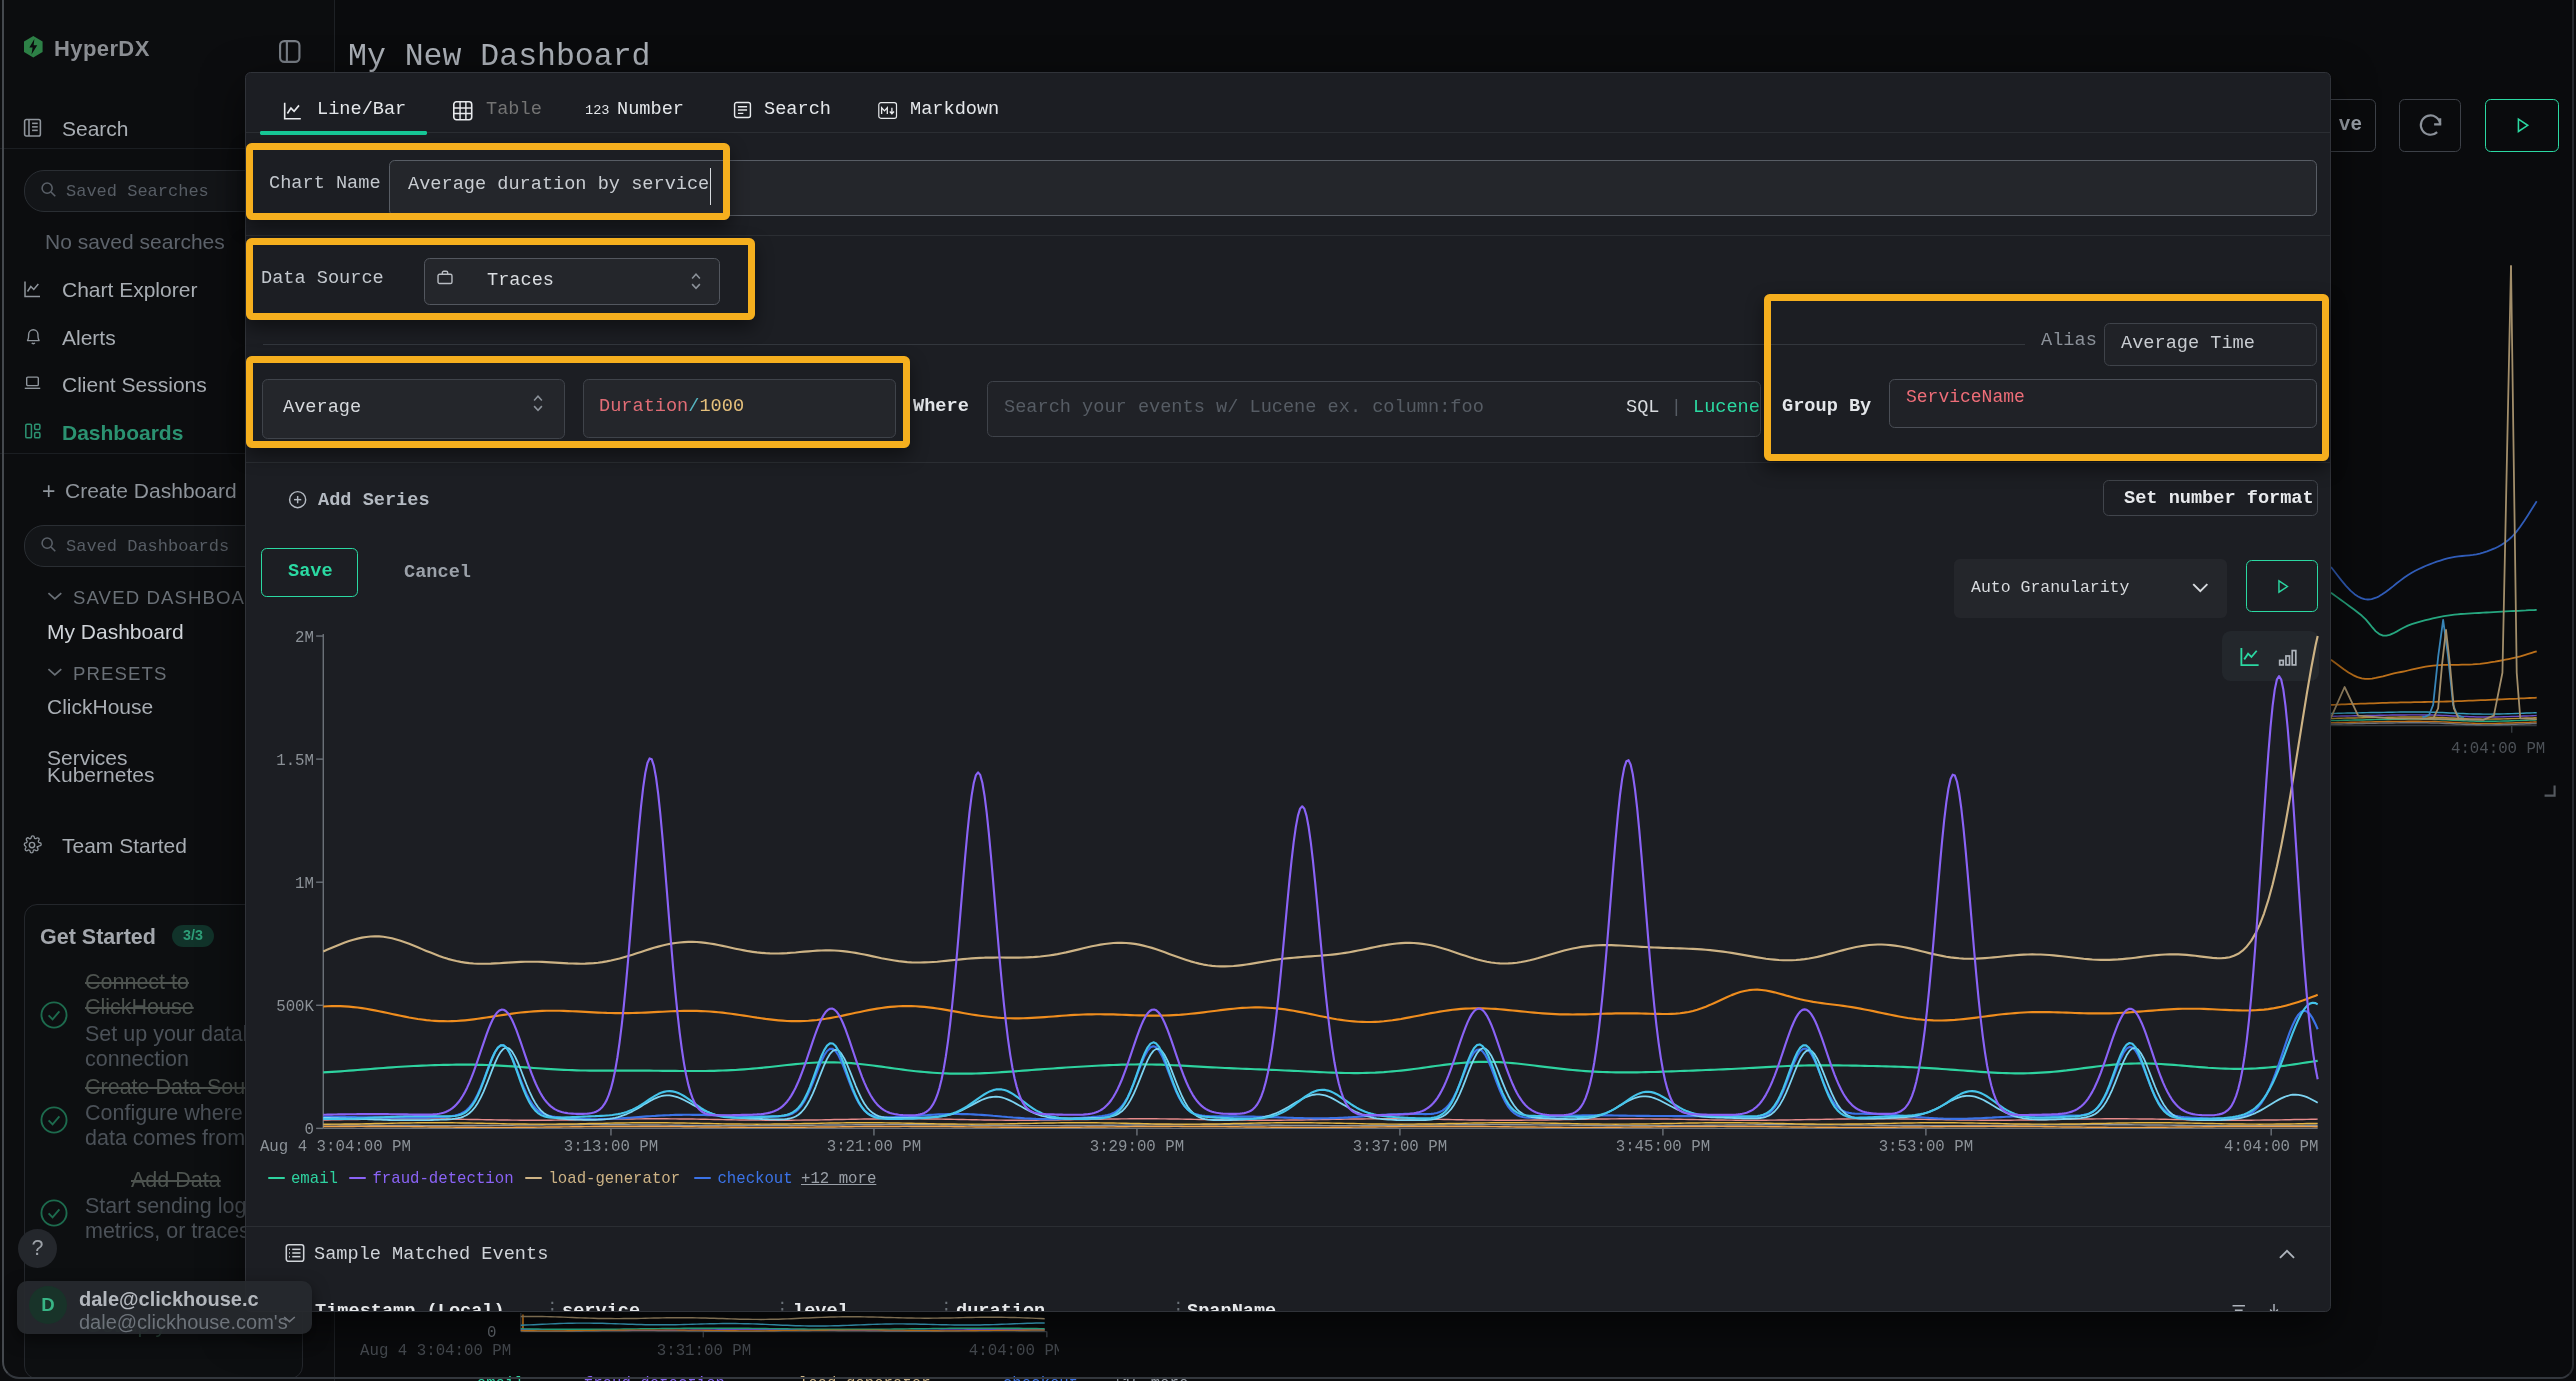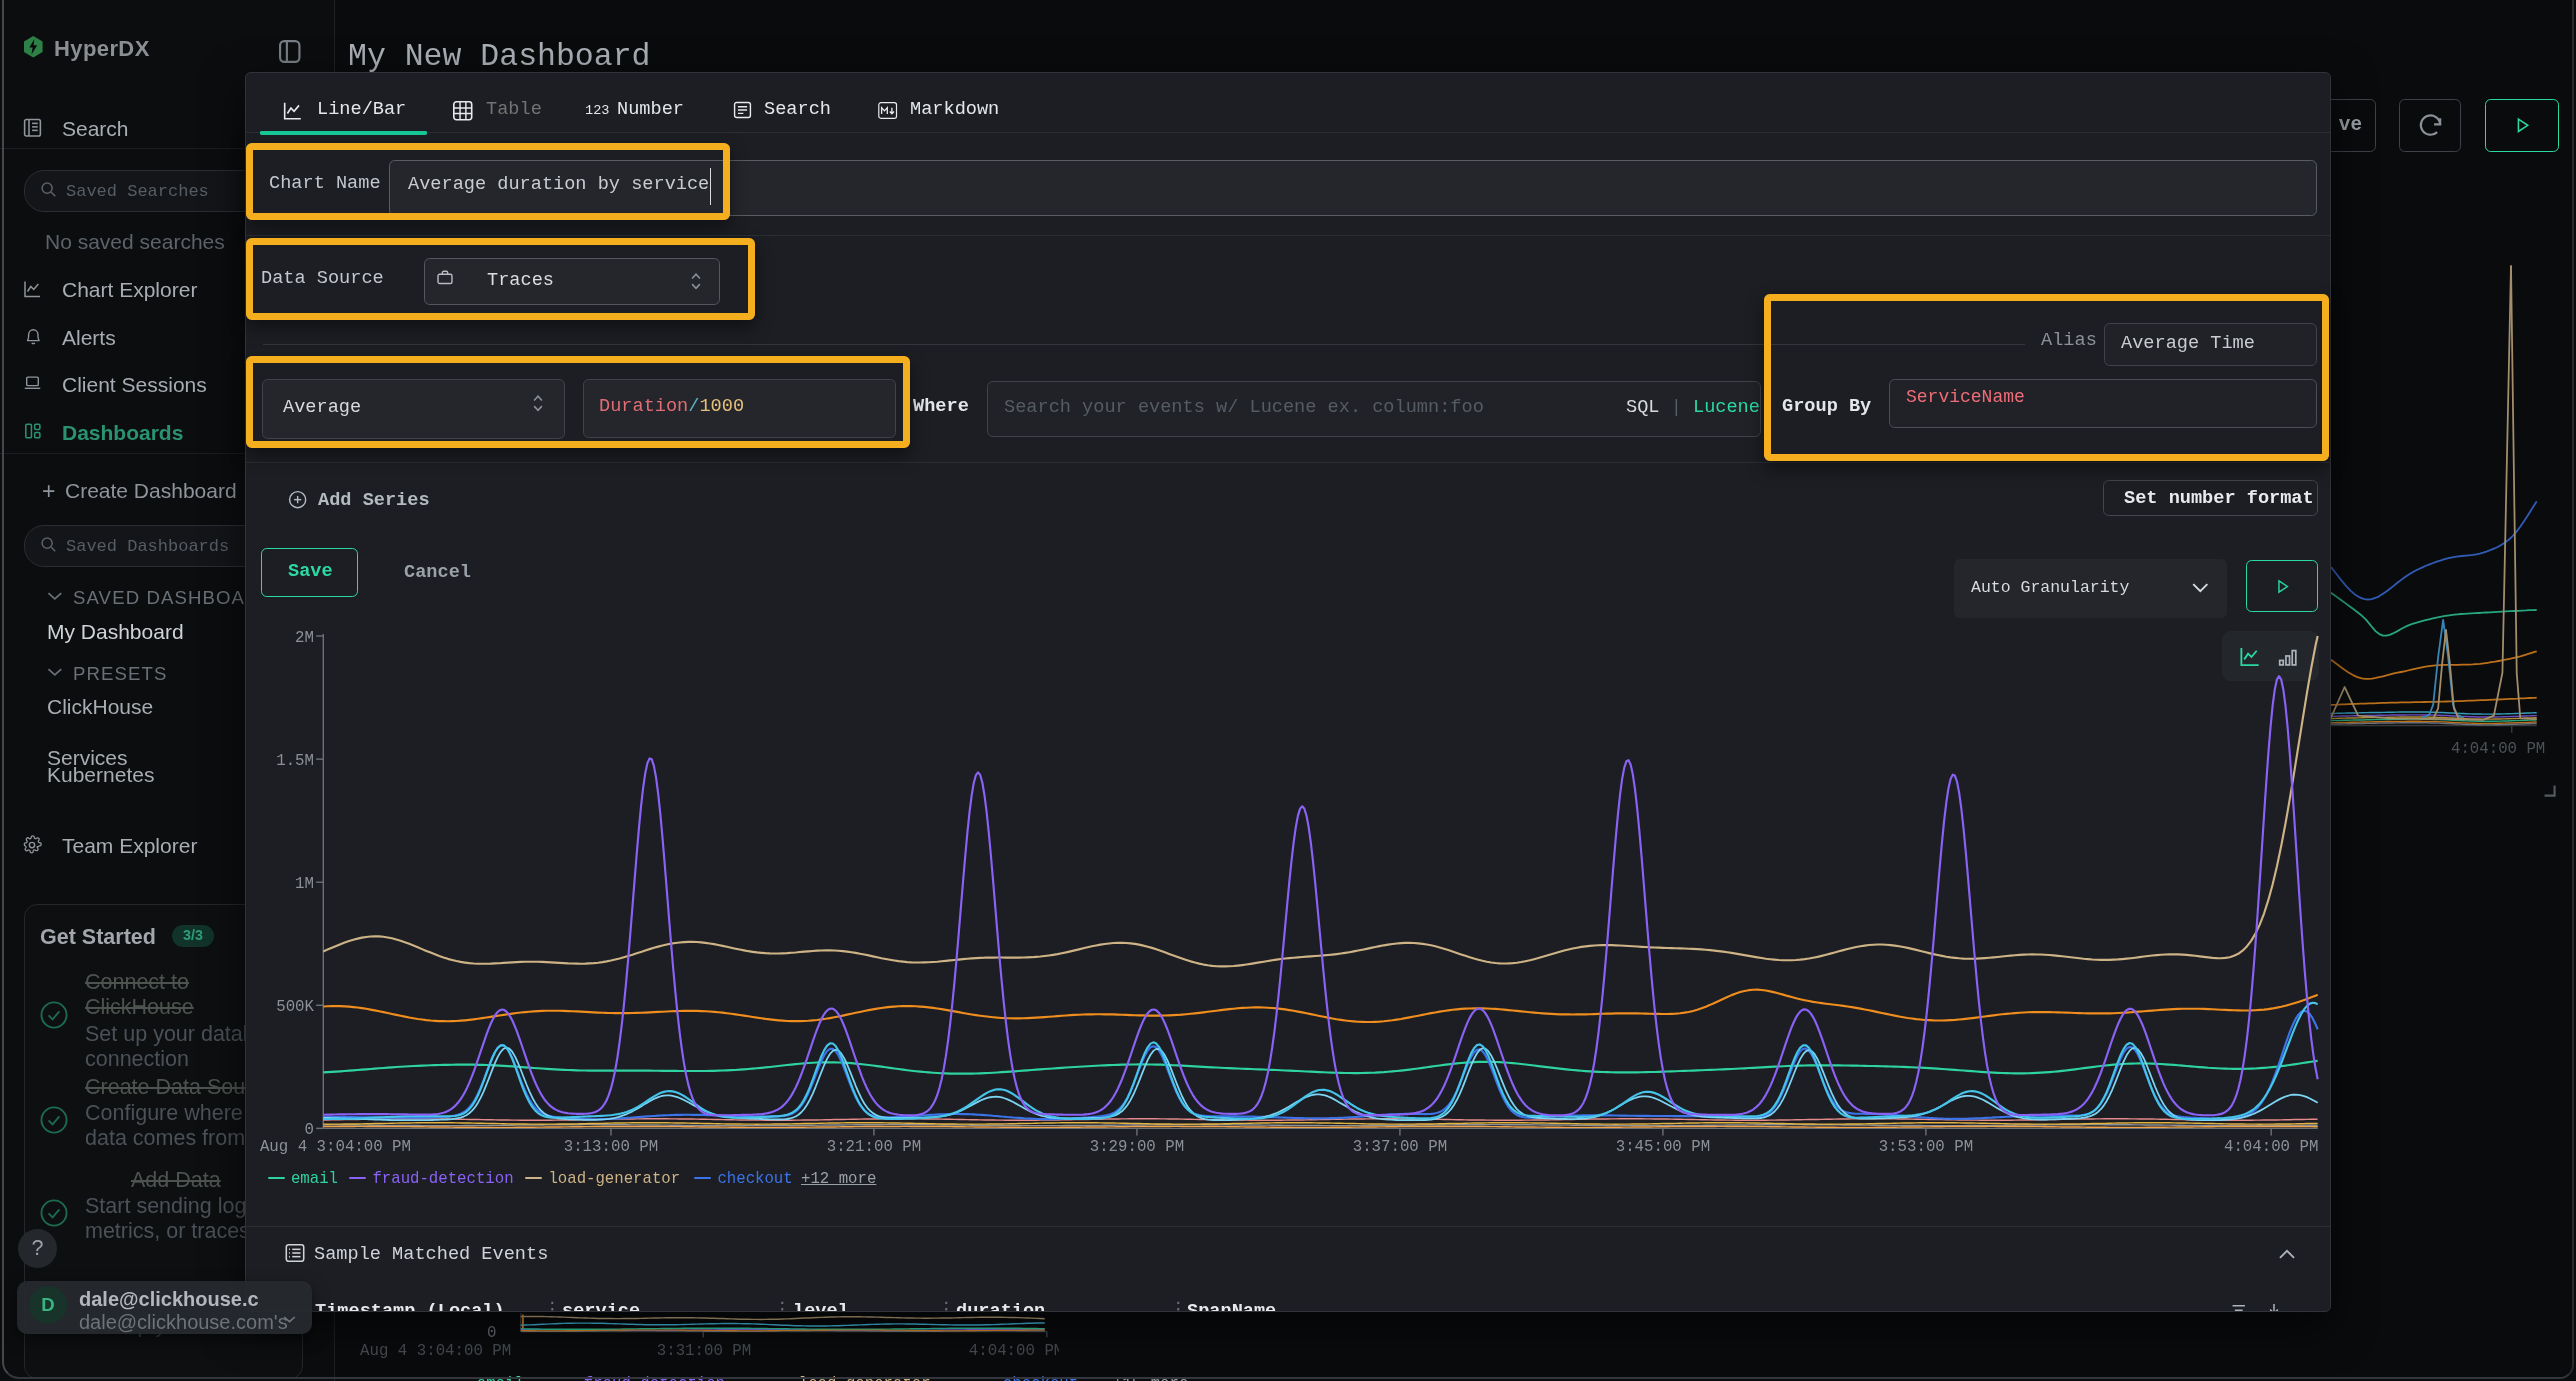--- a/index.html
+++ b/index.html
@@ -115,21 +115,21 @@
   </svg>
 <div class="abs sans" style="left:73px;top:663px;font-size:18.6px;letter-spacing:1.1px;color:#6a7077;">PRESETS</div>
 <div class="sideitem" style="left:47px;top:695px;">ClickHouse</div>
 <div class="sideitem" style="left:47px;top:730px;margin-top:16px;">Services</div>
 <div class="sideitem" style="left:47px;top:763px;">Kubernetes</div>
 
 <svg class="abs" style="left:22px;top:835px;" width="20" height="20" viewBox="0 0 24 24" fill="none" stroke="#8f959c" stroke-width="1.7">
   <circle cx="12" cy="12" r="3.2"></circle>
   <path d="M19.4 13.5a1.7 1.7 0 0 0 .34 1.88l.06.06a2 2 0 1 1-2.83 2.83l-.06-.06a1.7 1.7 0 0 0-1.88-.34 1.7 1.7 0 0 0-1 1.55V19.6a2 2 0 1 1-4 0v-.09a1.7 1.7 0 0 0-1.1-1.55 1.7 1.7 0 0 0-1.88.34l-.06.06a2 2 0 1 1-2.83-2.83l.06-.06a1.7 1.7 0 0 0 .34-1.88 1.7 1.7 0 0 0-1.55-1H4.4a2 2 0 1 1 0-4h.09a1.7 1.7 0 0 0 1.55-1.1 1.7 1.7 0 0 0-.34-1.88l-.06-.06A2 2 0 1 1 8.47 2.7l.06.06a1.7 1.7 0 0 0 1.88.34h.08a1.7 1.7 0 0 0 1-1.55V1.4a2 2 0 1 1 4 0v.09a1.7 1.7 0 0 0 1 1.55 1.7 1.7 0 0 0 1.88-.34l.06-.06a2 2 0 1 1 2.83 2.83l-.06.06a1.7 1.7 0 0 0-.34 1.88v.08a1.7 1.7 0 0 0 1.55 1h.09a2 2 0 1 1 0 4h-.09a1.7 1.7 0 0 0-1.55 1z" transform="translate(0.5,1.5) scale(0.92)"></path>
 </svg>
-<div class="sideitem" style="left:62px;top:834px;">Team Explorer</div>
+<div class="sideitem" style="left:62px;top:834px;">Team Started</div>
 
 <div class="abs" style="left:24px;top:904px;width:279px;height:475px;background:#0d0f11;border:1.4px solid #24272c;border-radius:13px;"></div>
 <div class="abs sans" style="left:40px;top:925px;font-size:21.5px;font-weight:bold;color:#a3a7ad;">Get Started</div>
 <div class="abs sans" style="left:172px;top:925px;width:42px;height:21.5px;background:#11332a;border-radius:11.4px;color:#2e9e77;font-size:14.3px;font-weight:bold;text-align:center;line-height:21.5px;">3/3</div>
 
 <svg class="abs" style="left:40px;top:1001px;" width="28" height="28" viewBox="0 0 39 39" fill="none" stroke="#1d6b4e" stroke-width="2.6">
   <circle cx="19.5" cy="19.5" r="17.5"></circle>
     <polyline points="12,20 17.5,25.5 27,14.5"></polyline>
 </svg>
 <div class="abs sans" style="left:85px;top:970px;font-size:21.5px;color:#4d534f;text-decoration:line-through;">Connect to<br>ClickHouse</div>

